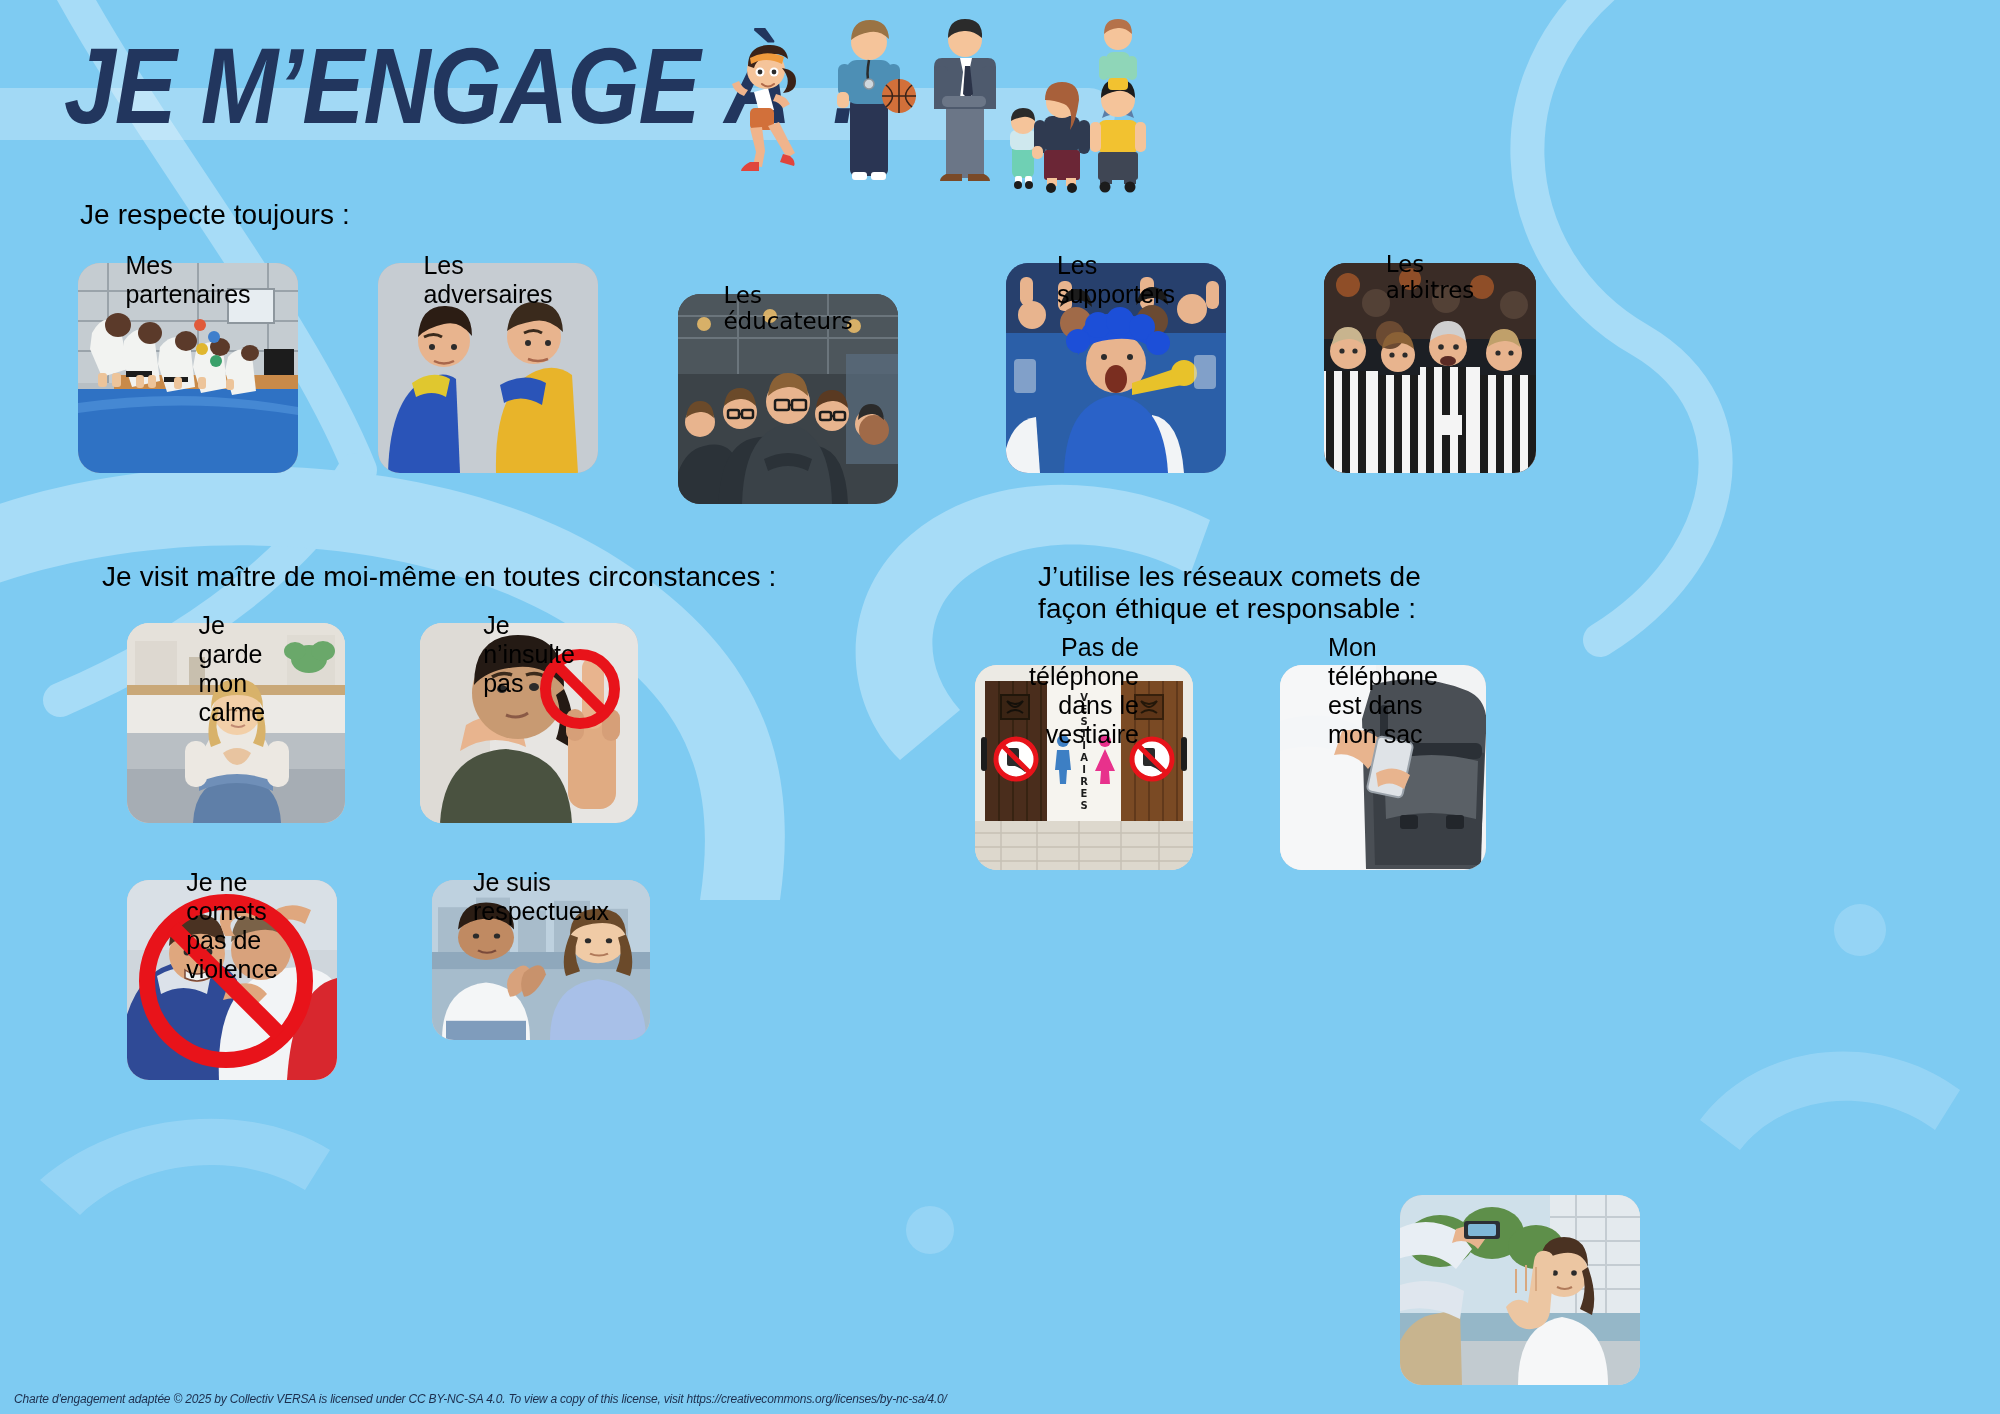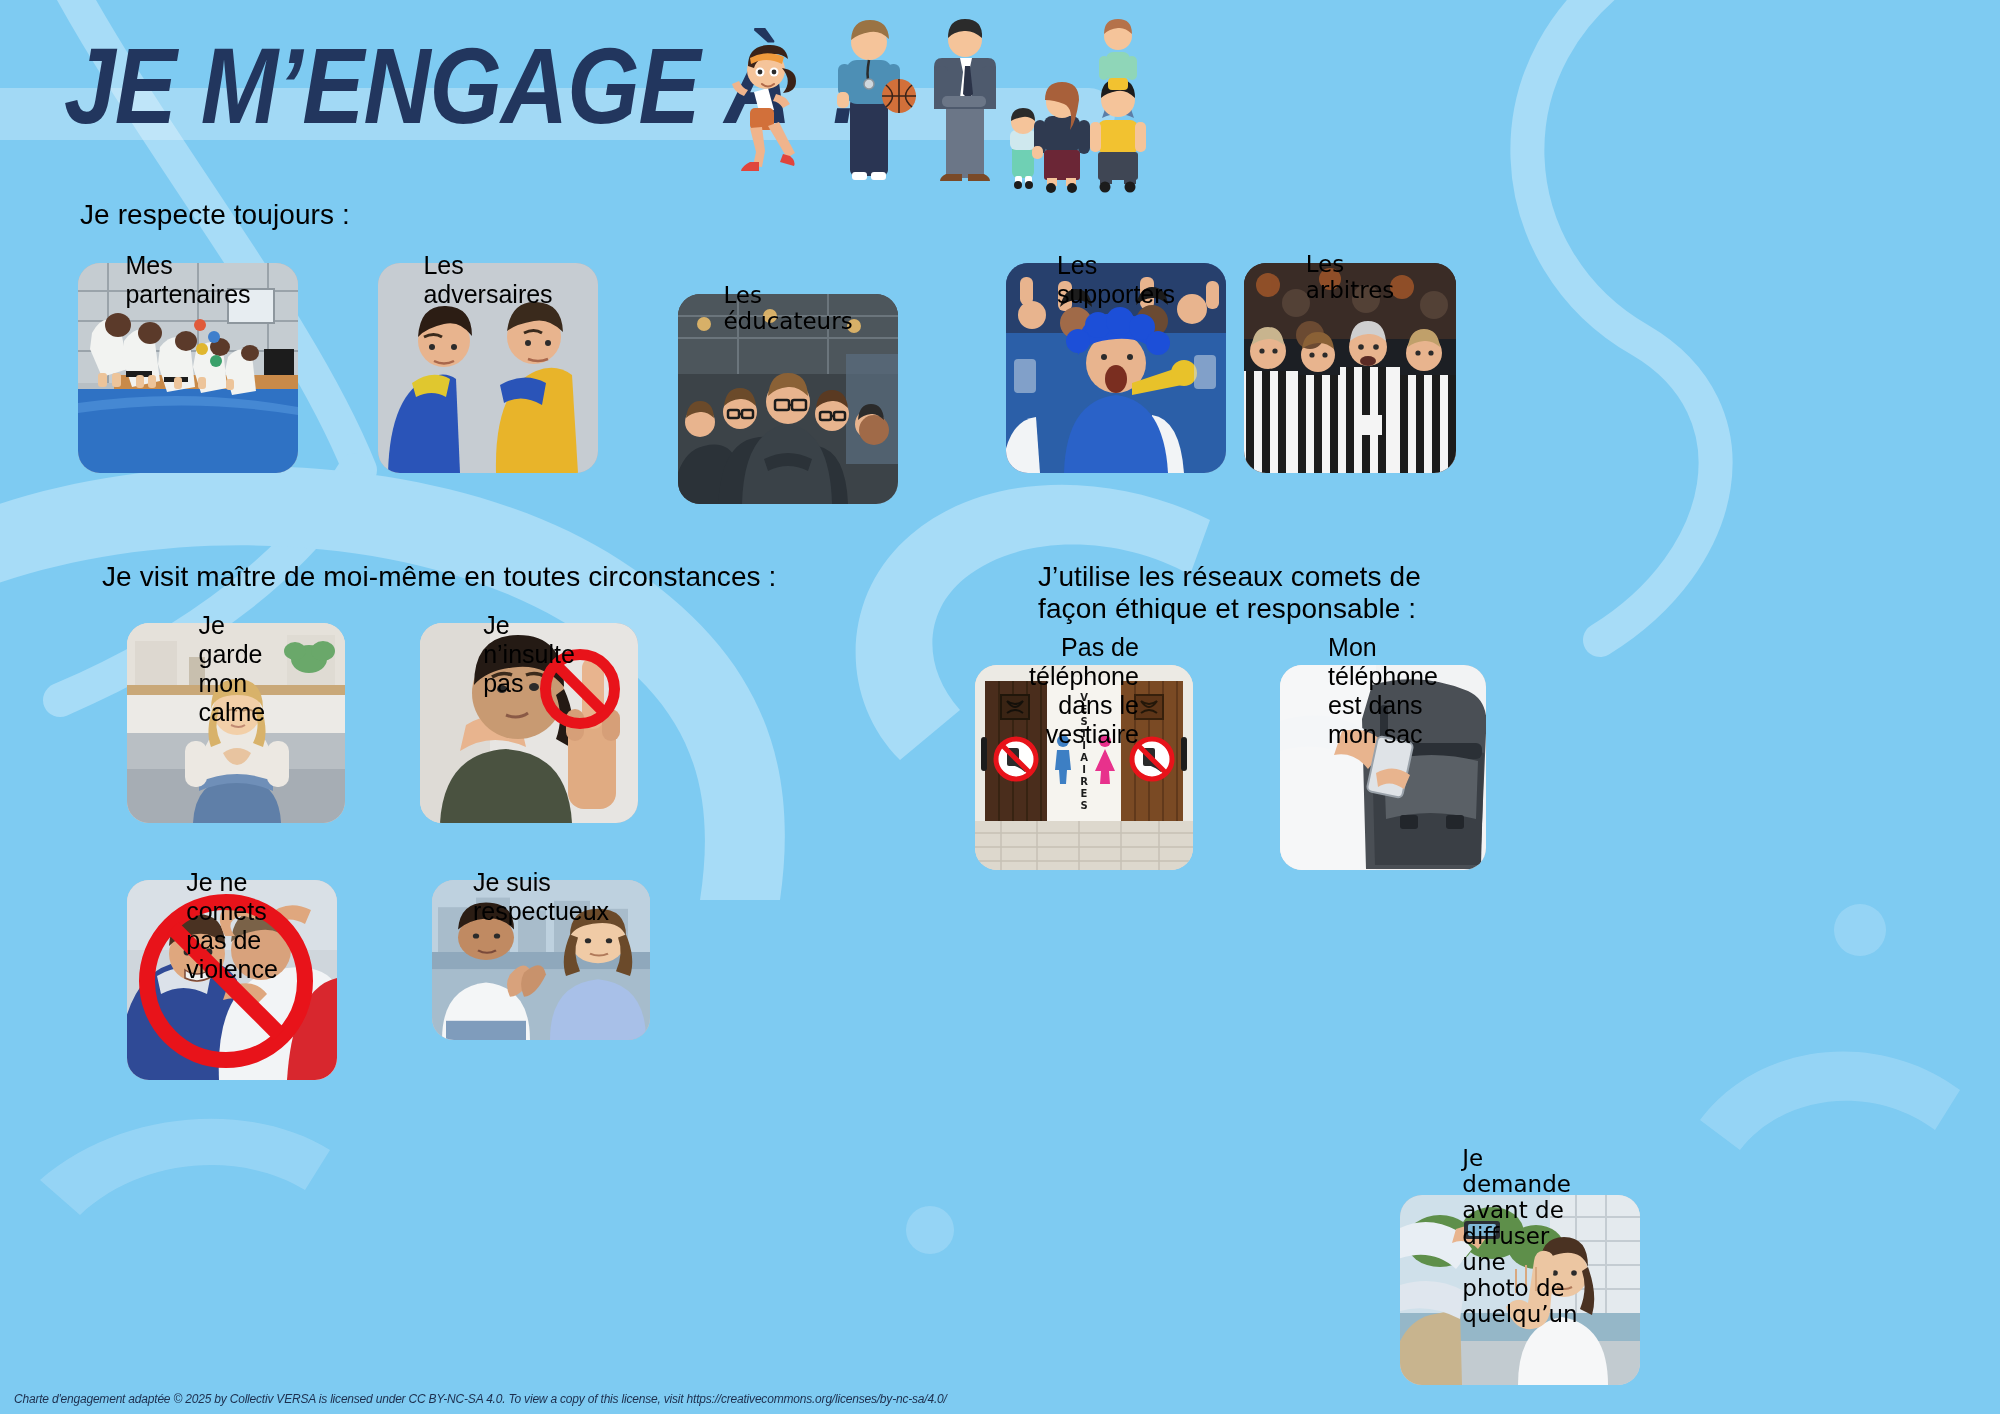--- a/index.html
+++ b/index.html
@@ -447,21 +447,21 @@
       <path d="M126 120 l48 -16 q10 -2 12 6 q2 10 -10 12 l-50 10z" fill="#e8c22a"></path>
       <circle cx="178" cy="110" r="13" fill="#e8c22a"></circle>
       <g fill="#c8d6e4" opacity="0.55">
         <rect x="8" y="96" width="22" height="34" rx="4"></rect>
           <rect x="188" y="92" width="22" height="34" rx="4"></rect>
       </g>
     </svg>
   </div>
 </div>
 
-<div class="card" style="left:1244px; top:263px; width:212px; height:210px;">
+<div class="card" style="left:1324px; top:263px; width:212px; height:210px;">
   <div class="card-pill wide-face">Les arbitres</div>
   <div class="photo">
     <svg viewBox="0 0 212 210" preserveAspectRatio="none">
       <rect width="212" height="210" fill="#1c1f24"></rect>
       <rect y="0" width="212" height="76" fill="#3a2c26"></rect>
       <g fill="#c8672a" opacity="0.6">
         <circle cx="24" cy="22" r="12"></circle>
           <circle cx="86" cy="16" r="11"></circle>
           <circle cx="158" cy="24" r="12"></circle>
       </g>
@@ -759,22 +759,20 @@
       <path d="M0 56 q46 -14 84 8 l-10 30 q-34 -20 -74 -8z" fill="#f4f6f8"></path>
       <path d="M62 66 q30 -6 44 16 l-18 22 q-14 -18 -34 -14z" fill="#e8b48e"></path>
 
       <rect x="92" y="74" width="36" height="56" rx="5" fill="#dfe3e7" stroke="#9aa2aa" stroke-width="2" transform="rotate(12 110 102)"></rect>
       <path d="M96 108 q18 -10 34 2 l-6 14 q-14 -10 -26 -2z" fill="#e8b48e"></path>
     </svg>
   </div>
 </div>
 
 <div class="card" style="left:1400px; top:1195px; width:240px; height:190px;">
-  <div class="card-pill wide-face" style="top:-58px;">Je demande avant de diffuser
-une photo de quelqu’un</div>
   <div class="photo">
     <svg viewBox="0 0 240 190" preserveAspectRatio="none">
       <rect width="240" height="190" fill="#cfe0ea"></rect>
       <rect x="150" y="0" width="90" height="120" fill="#e4eaee"></rect>
       <g stroke="#c4ccd2" stroke-width="2">
         <path d="M150 22 h90 M150 46 h90 M150 70 h90 M150 94 h90"></path>
         <path d="M176 0 v120 M206 0 v120"></path>
       </g>
       <g fill="#5e8f4a">
         <ellipse cx="40" cy="46" rx="34" ry="26"></ellipse>

